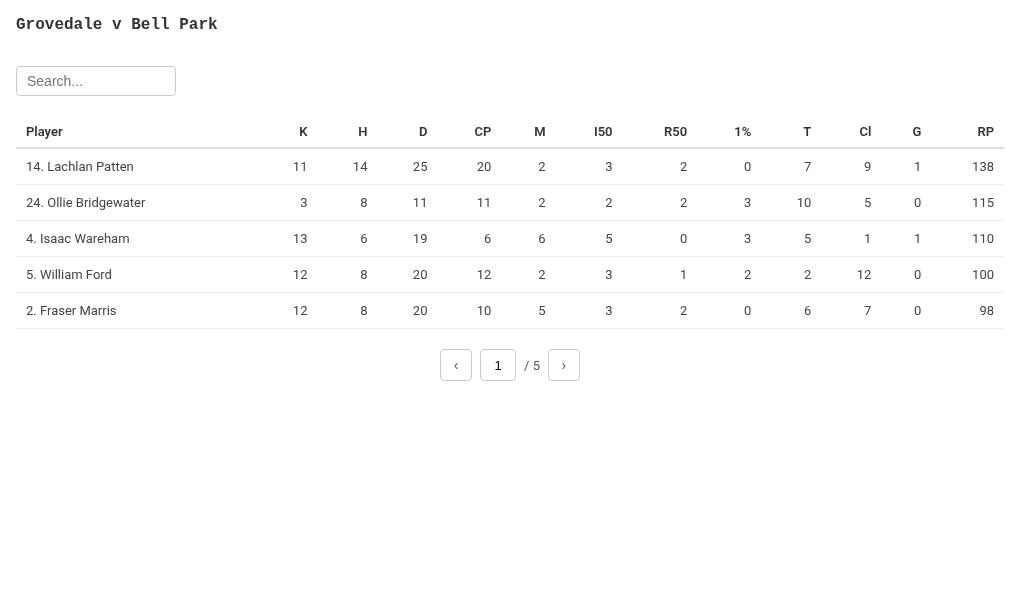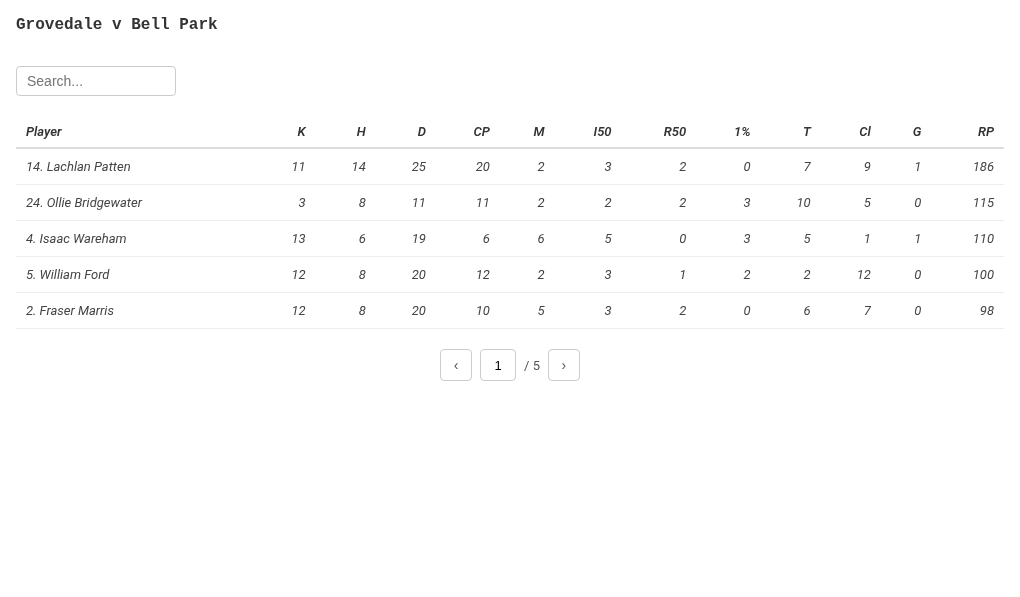--- a/index.html
+++ b/index.html
@@ -30,21 +30,20 @@
       padding: 6px 10px;
       border: 1px solid #ccc;
       border-radius: 4px;
       font-size: 14px;
       color: #555;
       outline: none;
     }
     table {
       width: 100%;
       border-collapse: collapse;
-      font-style: italic;
     }
     thead th {
       text-align: right;
       padding: 8px 10px;
       font-weight: 600;
       font-size: 13px;
       color: #333;
       border-bottom: 2px solid #ddd;
     }
     thead th:first-child {
@@ -129,21 +128,21 @@
         <td>14</td>
         <td>25</td>
         <td>20</td>
         <td>2</td>
         <td>3</td>
         <td>2</td>
         <td>0</td>
         <td>7</td>
         <td>9</td>
         <td>1</td>
-        <td>186</td>
+        <td>138</td>
       </tr>
       <tr>
         <td>24. Ollie Bridgewater</td>
         <td>3</td>
         <td>8</td>
         <td>11</td>
         <td>11</td>
         <td>2</td>
         <td>2</td>
         <td>2</td>

